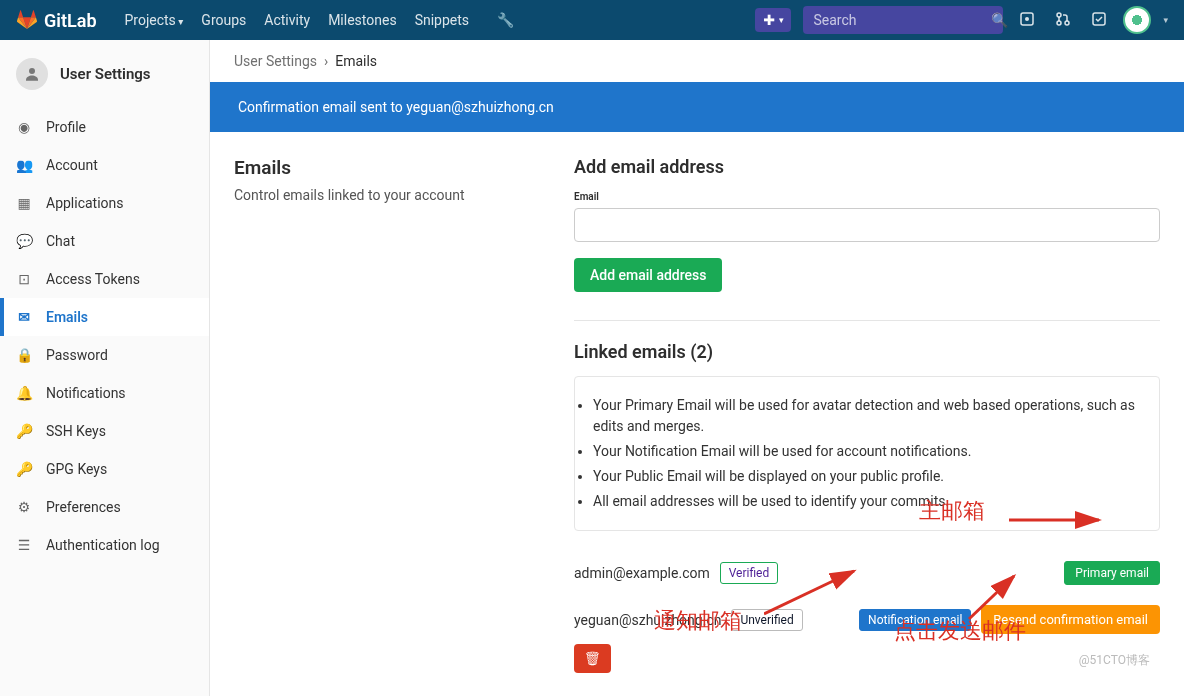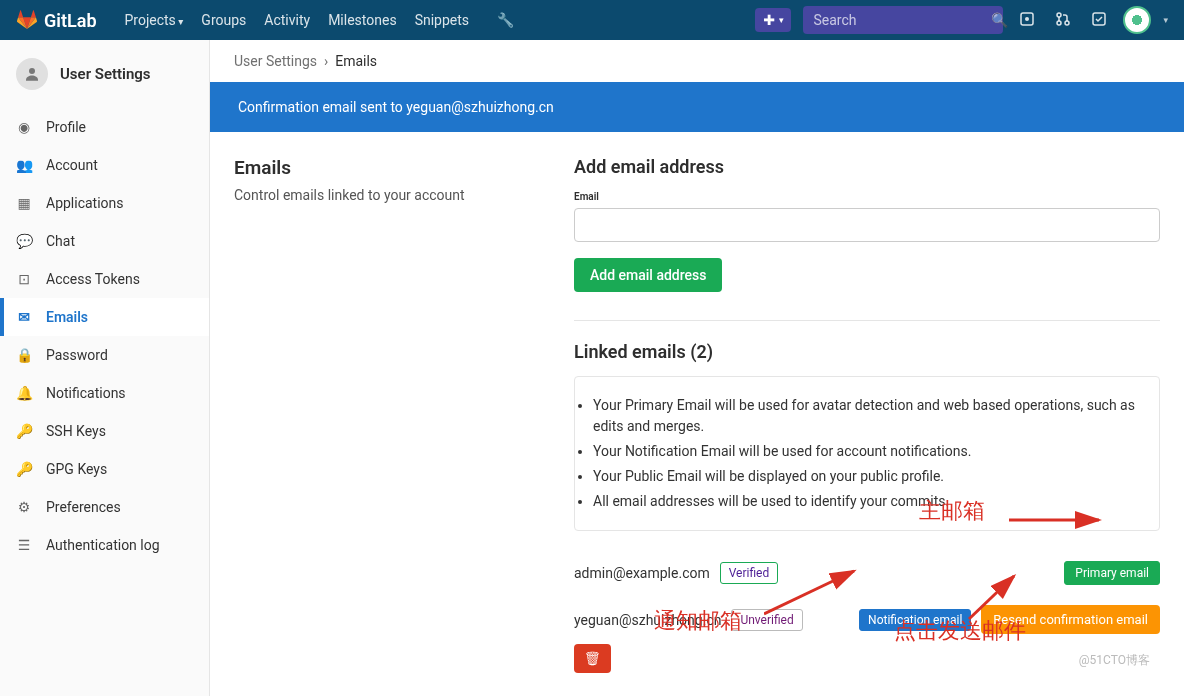--- a/index.html
+++ b/index.html
@@ -49,21 +49,21 @@
     
     hr { border: none; border-top: 1px solid #e5e5e5; margin: 28px 0 20px; }
     .info-box { border: 1px solid #e5e5e5; border-radius: 4px; padding: 14px 0; margin-bottom: 20px; }
     .info-box ul { list-style: disc; padding-left: 18px; }
     .info-box li { margin: 4px 0; color: #333; font-size: 14px; line-height: 1.5; }
     
     .email-row { display: flex; align-items: center; gap: 10px; padding: 10px 0; flex-wrap: wrap; }
     .email-addr { font-size: 14px; color: #333; }
     .badge { padding: 3px 8px; border-radius: 3px; font-size: 12px; border: 1px solid; }
     .badge-verified { color: #4c1d95; border-color: #1aaa55; background: #fff; }
-    .badge-unverified { color: #701a75; border-color: #bbb; background: #fff; }
+    .badge-unverified { color: #0f172a; border-color: #bbb; background: #fff; }
     .badge-notify { background: #1f75cb; color: #fff; border-color: #1f75cb; }
     .badge-primary { background: #1aaa55; color: #fff; border-color: #1aaa55; margin-left: auto; padding: 4px 10px; text-align: center; }
     .btn-resend { background: #fc9403; color: #fff; border: none; padding: 7px 12px; border-radius: 4px; font-size: 13px; cursor: pointer; }
     .btn-delete { background: #db3b21; color: #fff; border: none; padding: 7px 10px; border-radius: 4px; cursor: pointer; }
     
     .anno { position: absolute; color: #d93025; font-size: 22px; font-weight: 500; pointer-events: none; }
     .arrow { position: absolute; pointer-events: none; }
     .watermark { position: absolute; font-size: 12px; color: #bbb; }
   </style>
 </head>

